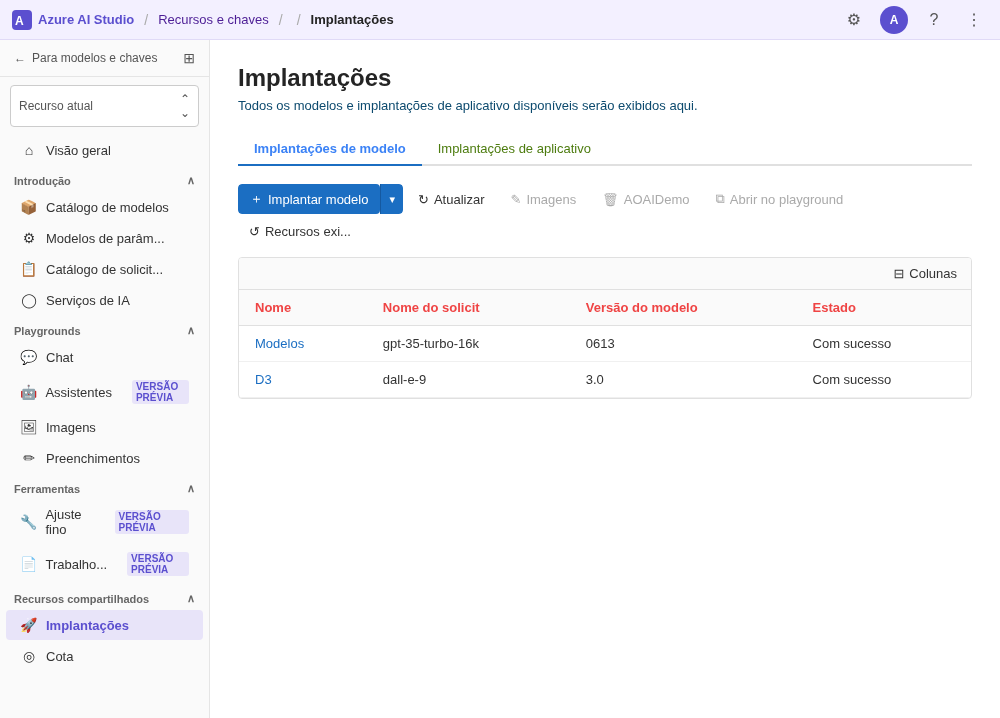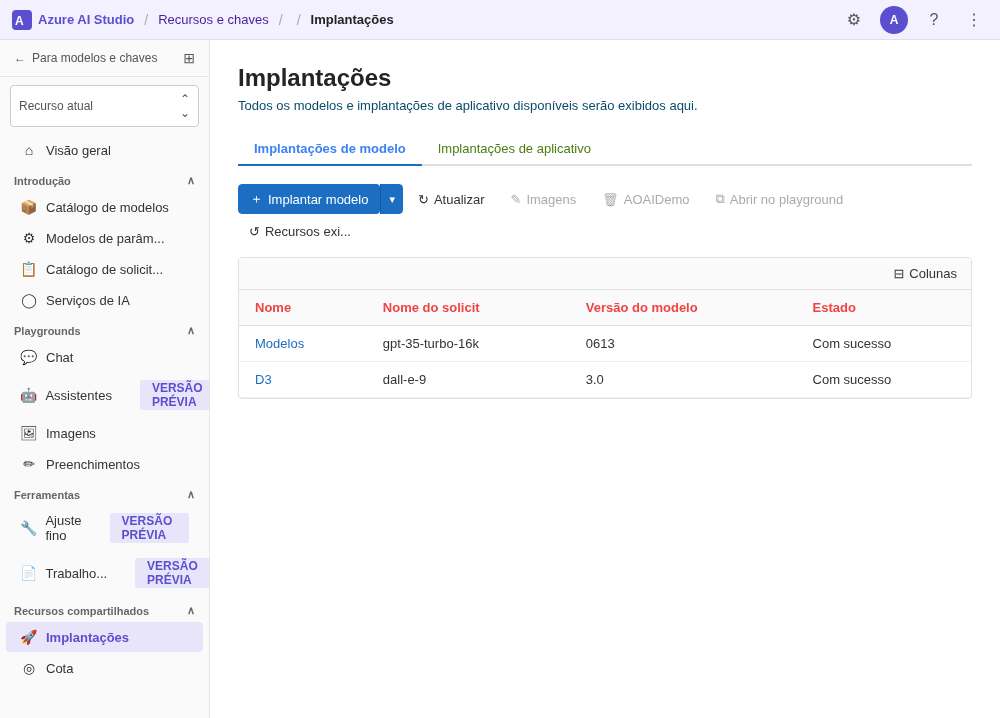--- a/index.html
+++ b/index.html
@@ -68,22 +68,22 @@
     }
     .sidebar-nav-item.active { background: #e8e4f9; color: #5b4fcf; font-weight: 600; }
     .sidebar-nav-item .icon { font-size: 14px; width: 18px; text-align: center; }
     .sidebar-section-header {
       display: flex; align-items: center; justify-content: space-between;
       padding: 8px 14px 4px 14px;
       font-size: 11px; color: #666; font-weight: 600; text-transform: none;
       cursor: pointer;
     }
     .badge-preview {
-      font-size: 12px; background: #e8e4f9; color: #5b4fcf; border-radius: 3px;
-      padding: 1px 12px; margin-left: 20px; font-weight: 600; text-transform: uppercase;
+      font-size: 10px; background: #e8e4f9; color: #5b4fcf; border-radius: 3px;
+      padding: 1px 4px; margin-left: 12px; font-weight: 600; text-transform: uppercase;
     }
 
     
     .content {
       flex: 1;
       overflow-y: auto;
       padding: 24px 28px;
       background: #fff;
     }
     .page-title { font-size: 24px; font-weight: 600; color: #242424; margin-bottom: 6px; }

